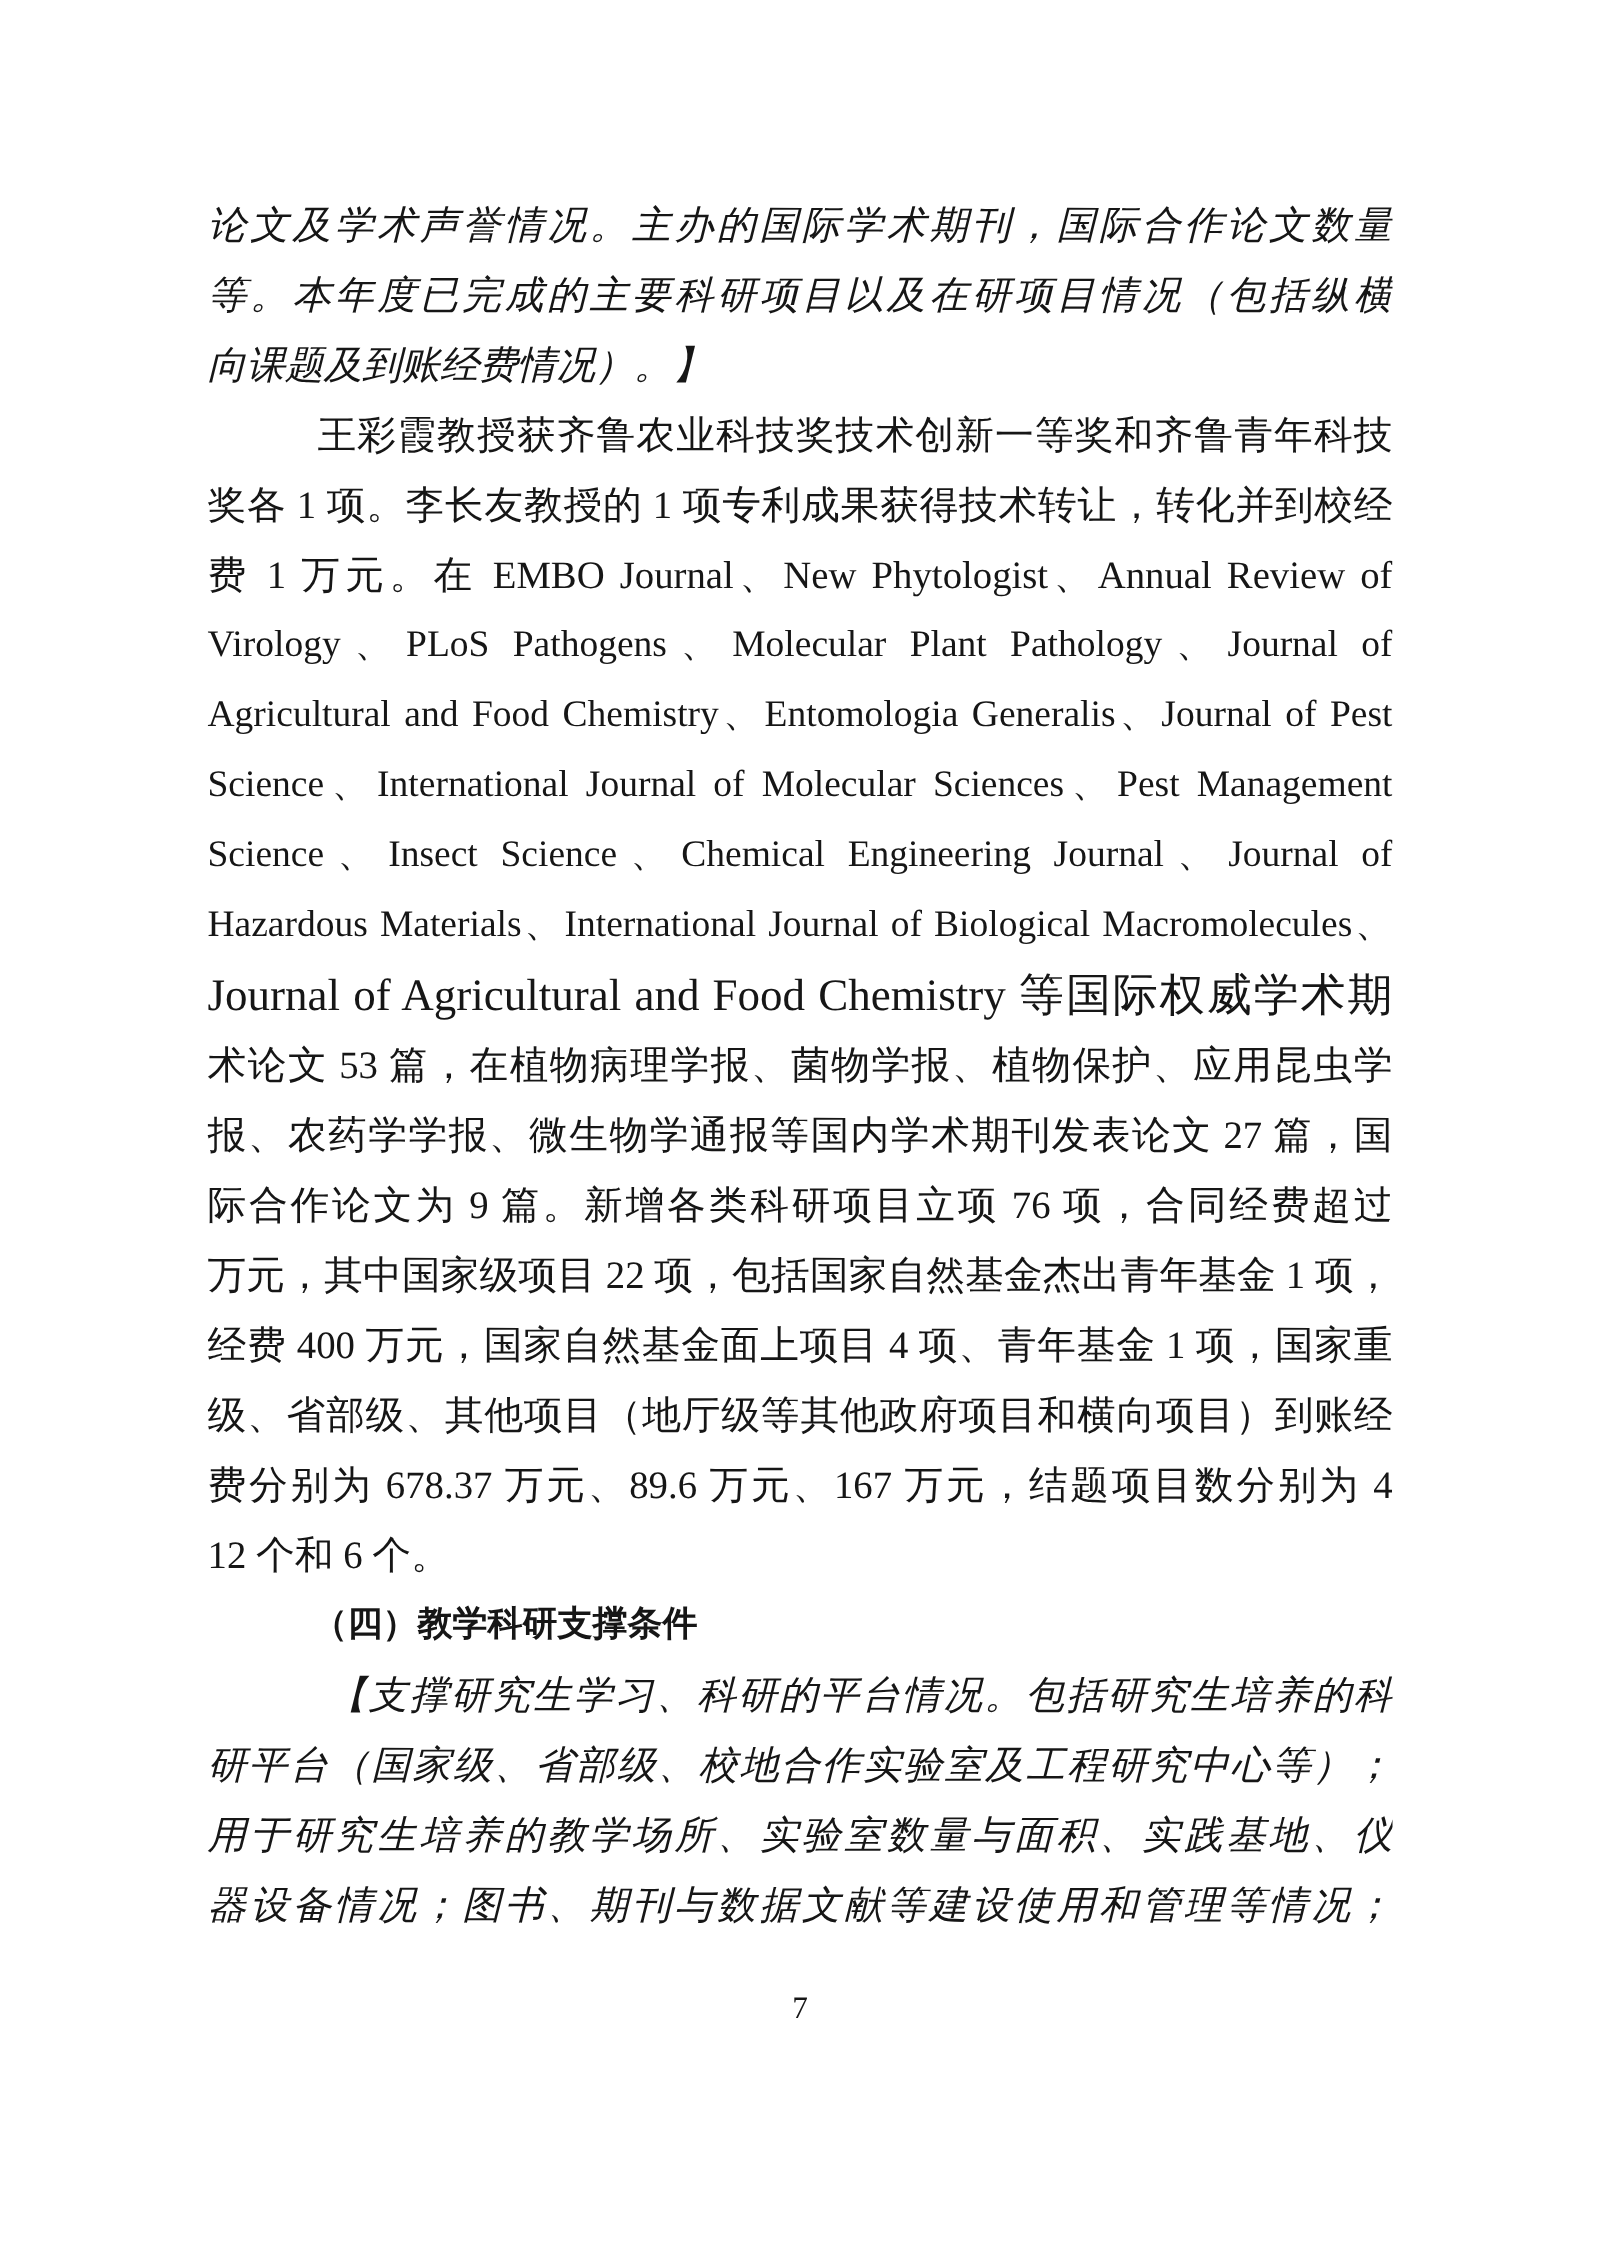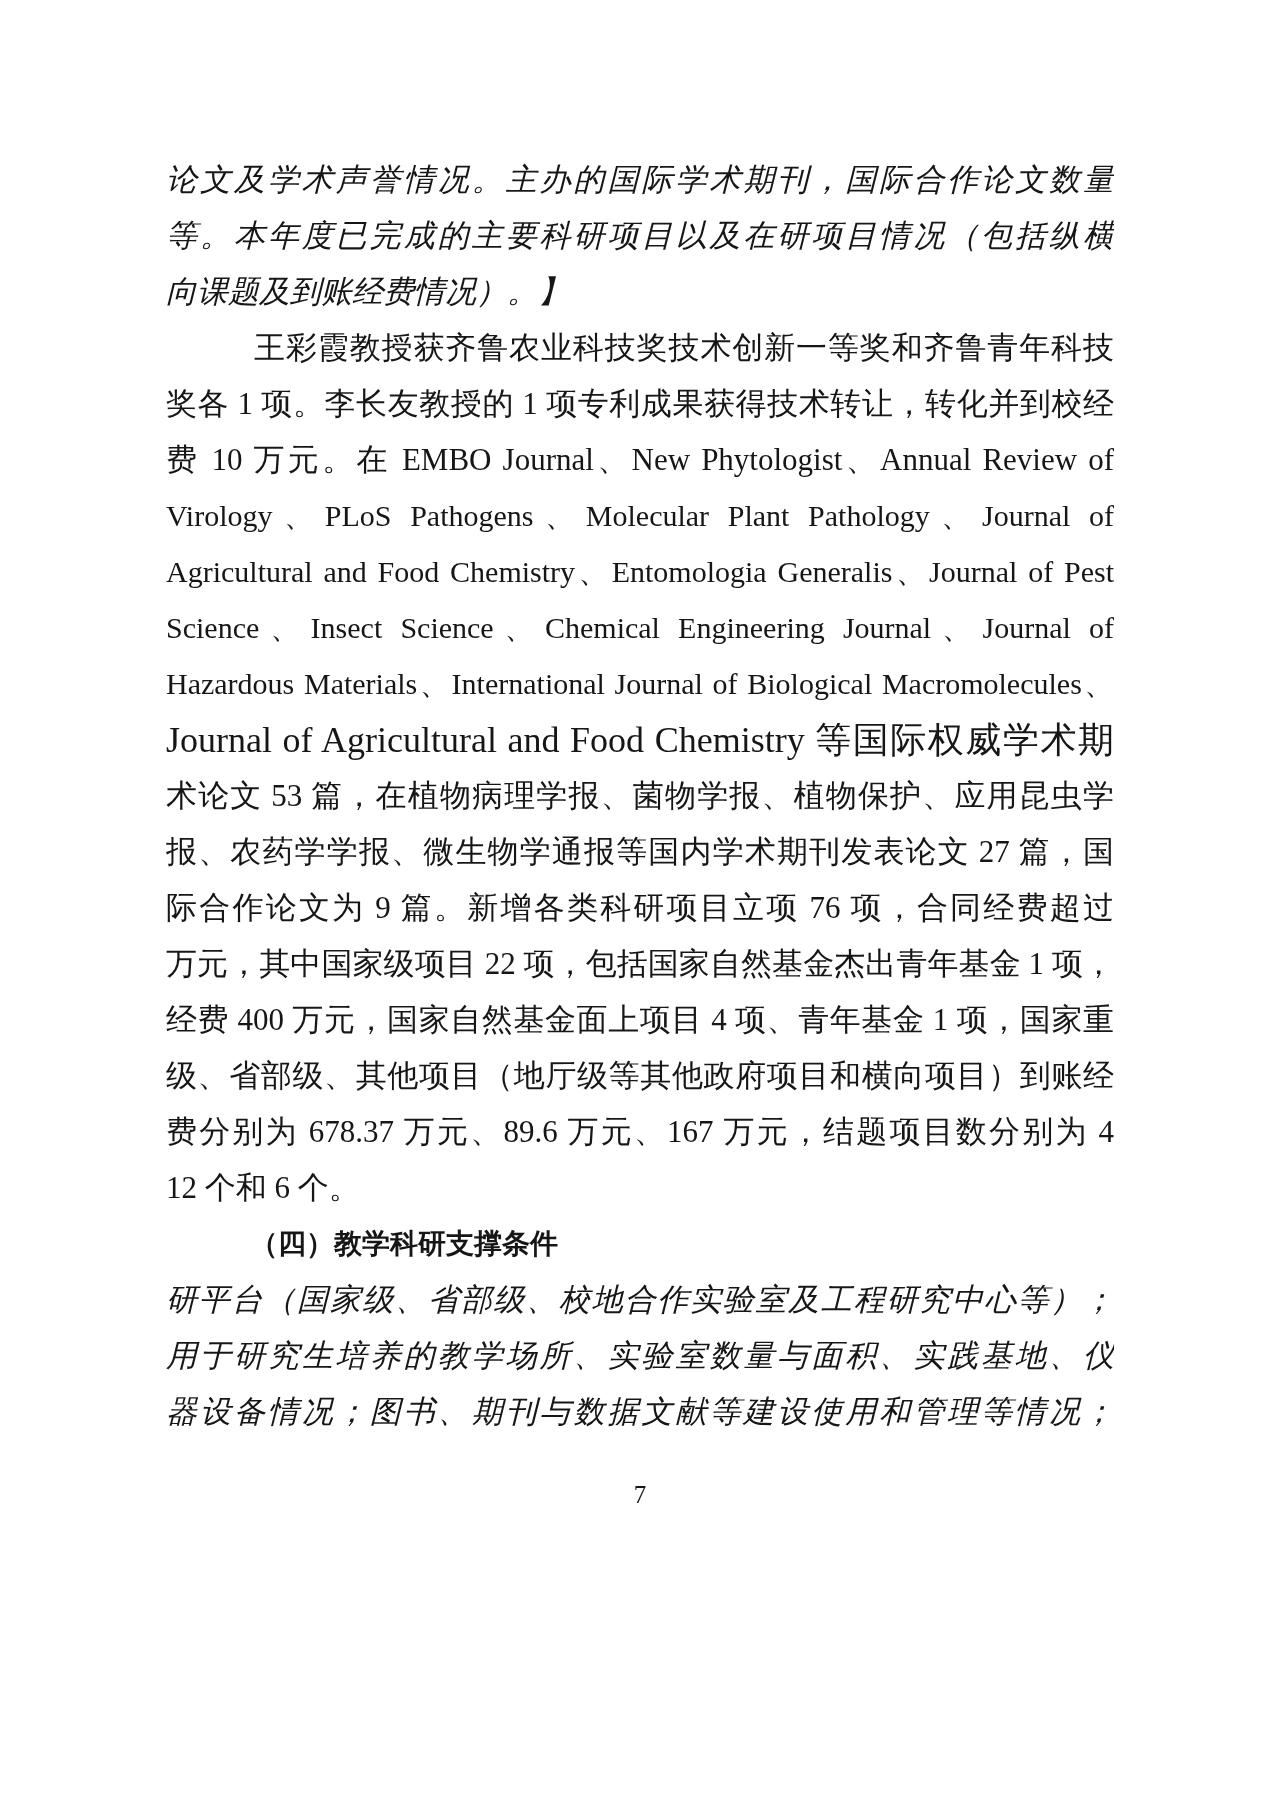--- a/index.html
+++ b/index.html
@@ -64,36 +64,38 @@
 
 <div class="page">
   <div class="content">
 
     <div class="line kai">论文及学术声誉情况。主办的国际学术期刊，国际合作论文数量</div>
     <div class="line kai">等。本年度已完成的主要科研项目以及在研项目情况（包括纵横</div>
     <div class="line kai end">向课题及到账经费情况）。】</div>
 
     <div class="line ind88">王彩霞教授获齐鲁农业科技奖技术创新一等奖和齐鲁青年科技</div>
     <div class="line">奖各 1 项。李长友教授的 1 项专利成果获得技术转让，转化并到校经</div>
-    <div class="line">费 10 万元。在 EMBO Journal、New Phytologist、Annual Review of</div>
+    <div class="line">费 1 万元。在 EMBO Journal、New Phytologist、Annual Review of</div>
     <div class="line s29">Virology、PLoS Pathogens、Molecular Plant Pathology、Journal of</div>
     <div class="line s29">Agricultural and Food Chemistry、Entomologia Generalis、Journal of Pest</div>
+    <div class="line s29">Science、International Journal of Molecular Sciences、Pest Management</div>
     <div class="line s29">Science、Insect Science、Chemical Engineering Journal、Journal of</div>
     <div class="line s29">Hazardous Materials、International Journal of Biological Macromolecules、</div>
     <div class="line s30">Journal of Agricultural and Food Chemistry 等国际权威学术期刊发表学</div>
     <div class="line">术论文 53 篇，在植物病理学报、菌物学报、植物保护、应用昆虫学</div>
     <div class="line">报、农药学学报、微生物学通报等国内学术期刊发表论文 27 篇，国</div>
     <div class="line">际合作论文为 9 篇。新增各类科研项目立项 76 项，合同经费超过 1400</div>
     <div class="line">万元，其中国家级项目 22 项，包括国家自然基金杰出青年基金 1 项，</div>
     <div class="line">经费 400 万元，国家自然基金面上项目 4 项、青年基金 1 项，国家重</div>
     <div class="line">级、省部级、其他项目（地厅级等其他政府项目和横向项目）到账经</div>
     <div class="line">费分别为 678.37 万元、89.6 万元、167 万元，结题项目数分别为 4 个、</div>
     <div class="line end">12 个和 6 个。</div>
 
     <div class="heading">（四）教学科研支撑条件</div>
 
+    <div class="line kai ind96">【支撑研究生学习、科研的平台情况。包括研究生培养的科</div>
     <div class="line kai">研平台（国家级、省部级、校地合作实验室及工程研究中心等）；</div>
     <div class="line kai">用于研究生培养的教学场所、实验室数量与面积、实践基地、仪</div>
     <div class="line kai">器设备情况；图书、期刊与数据文献等建设使用和管理等情况；</div>
 
     <div class="page-number">7</div>
   </div>
 </div>
 
 </body></html>

